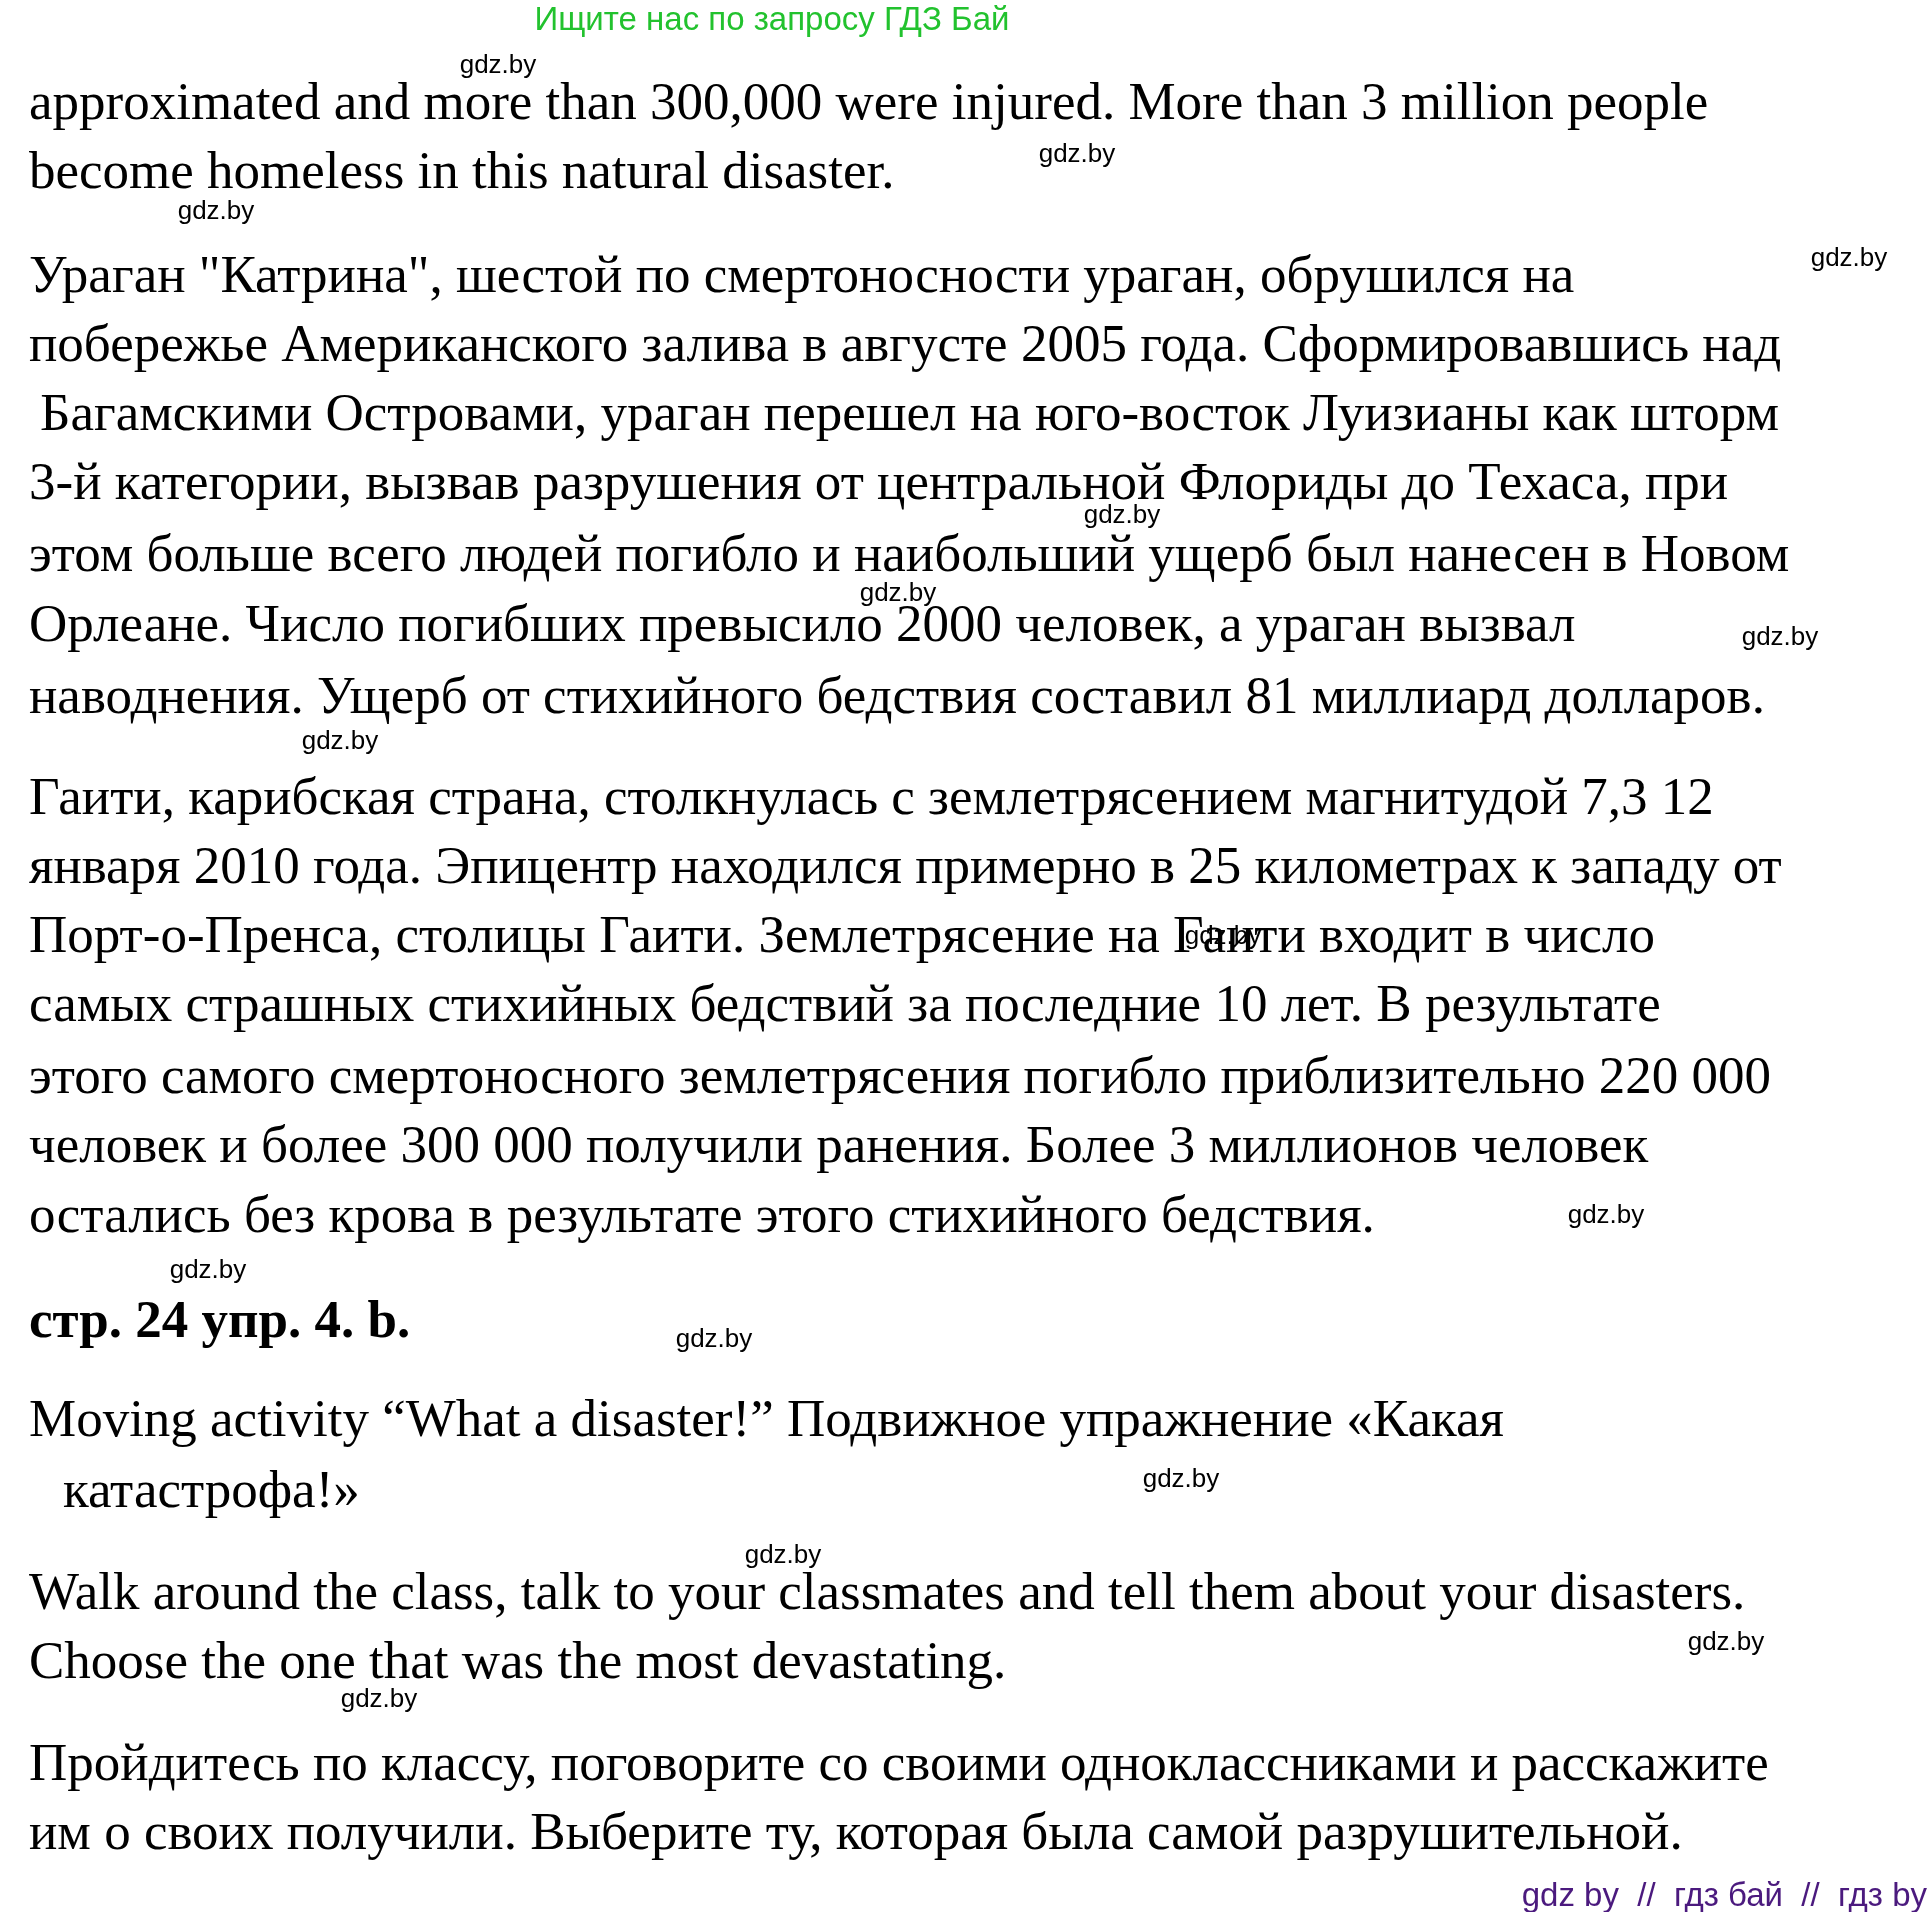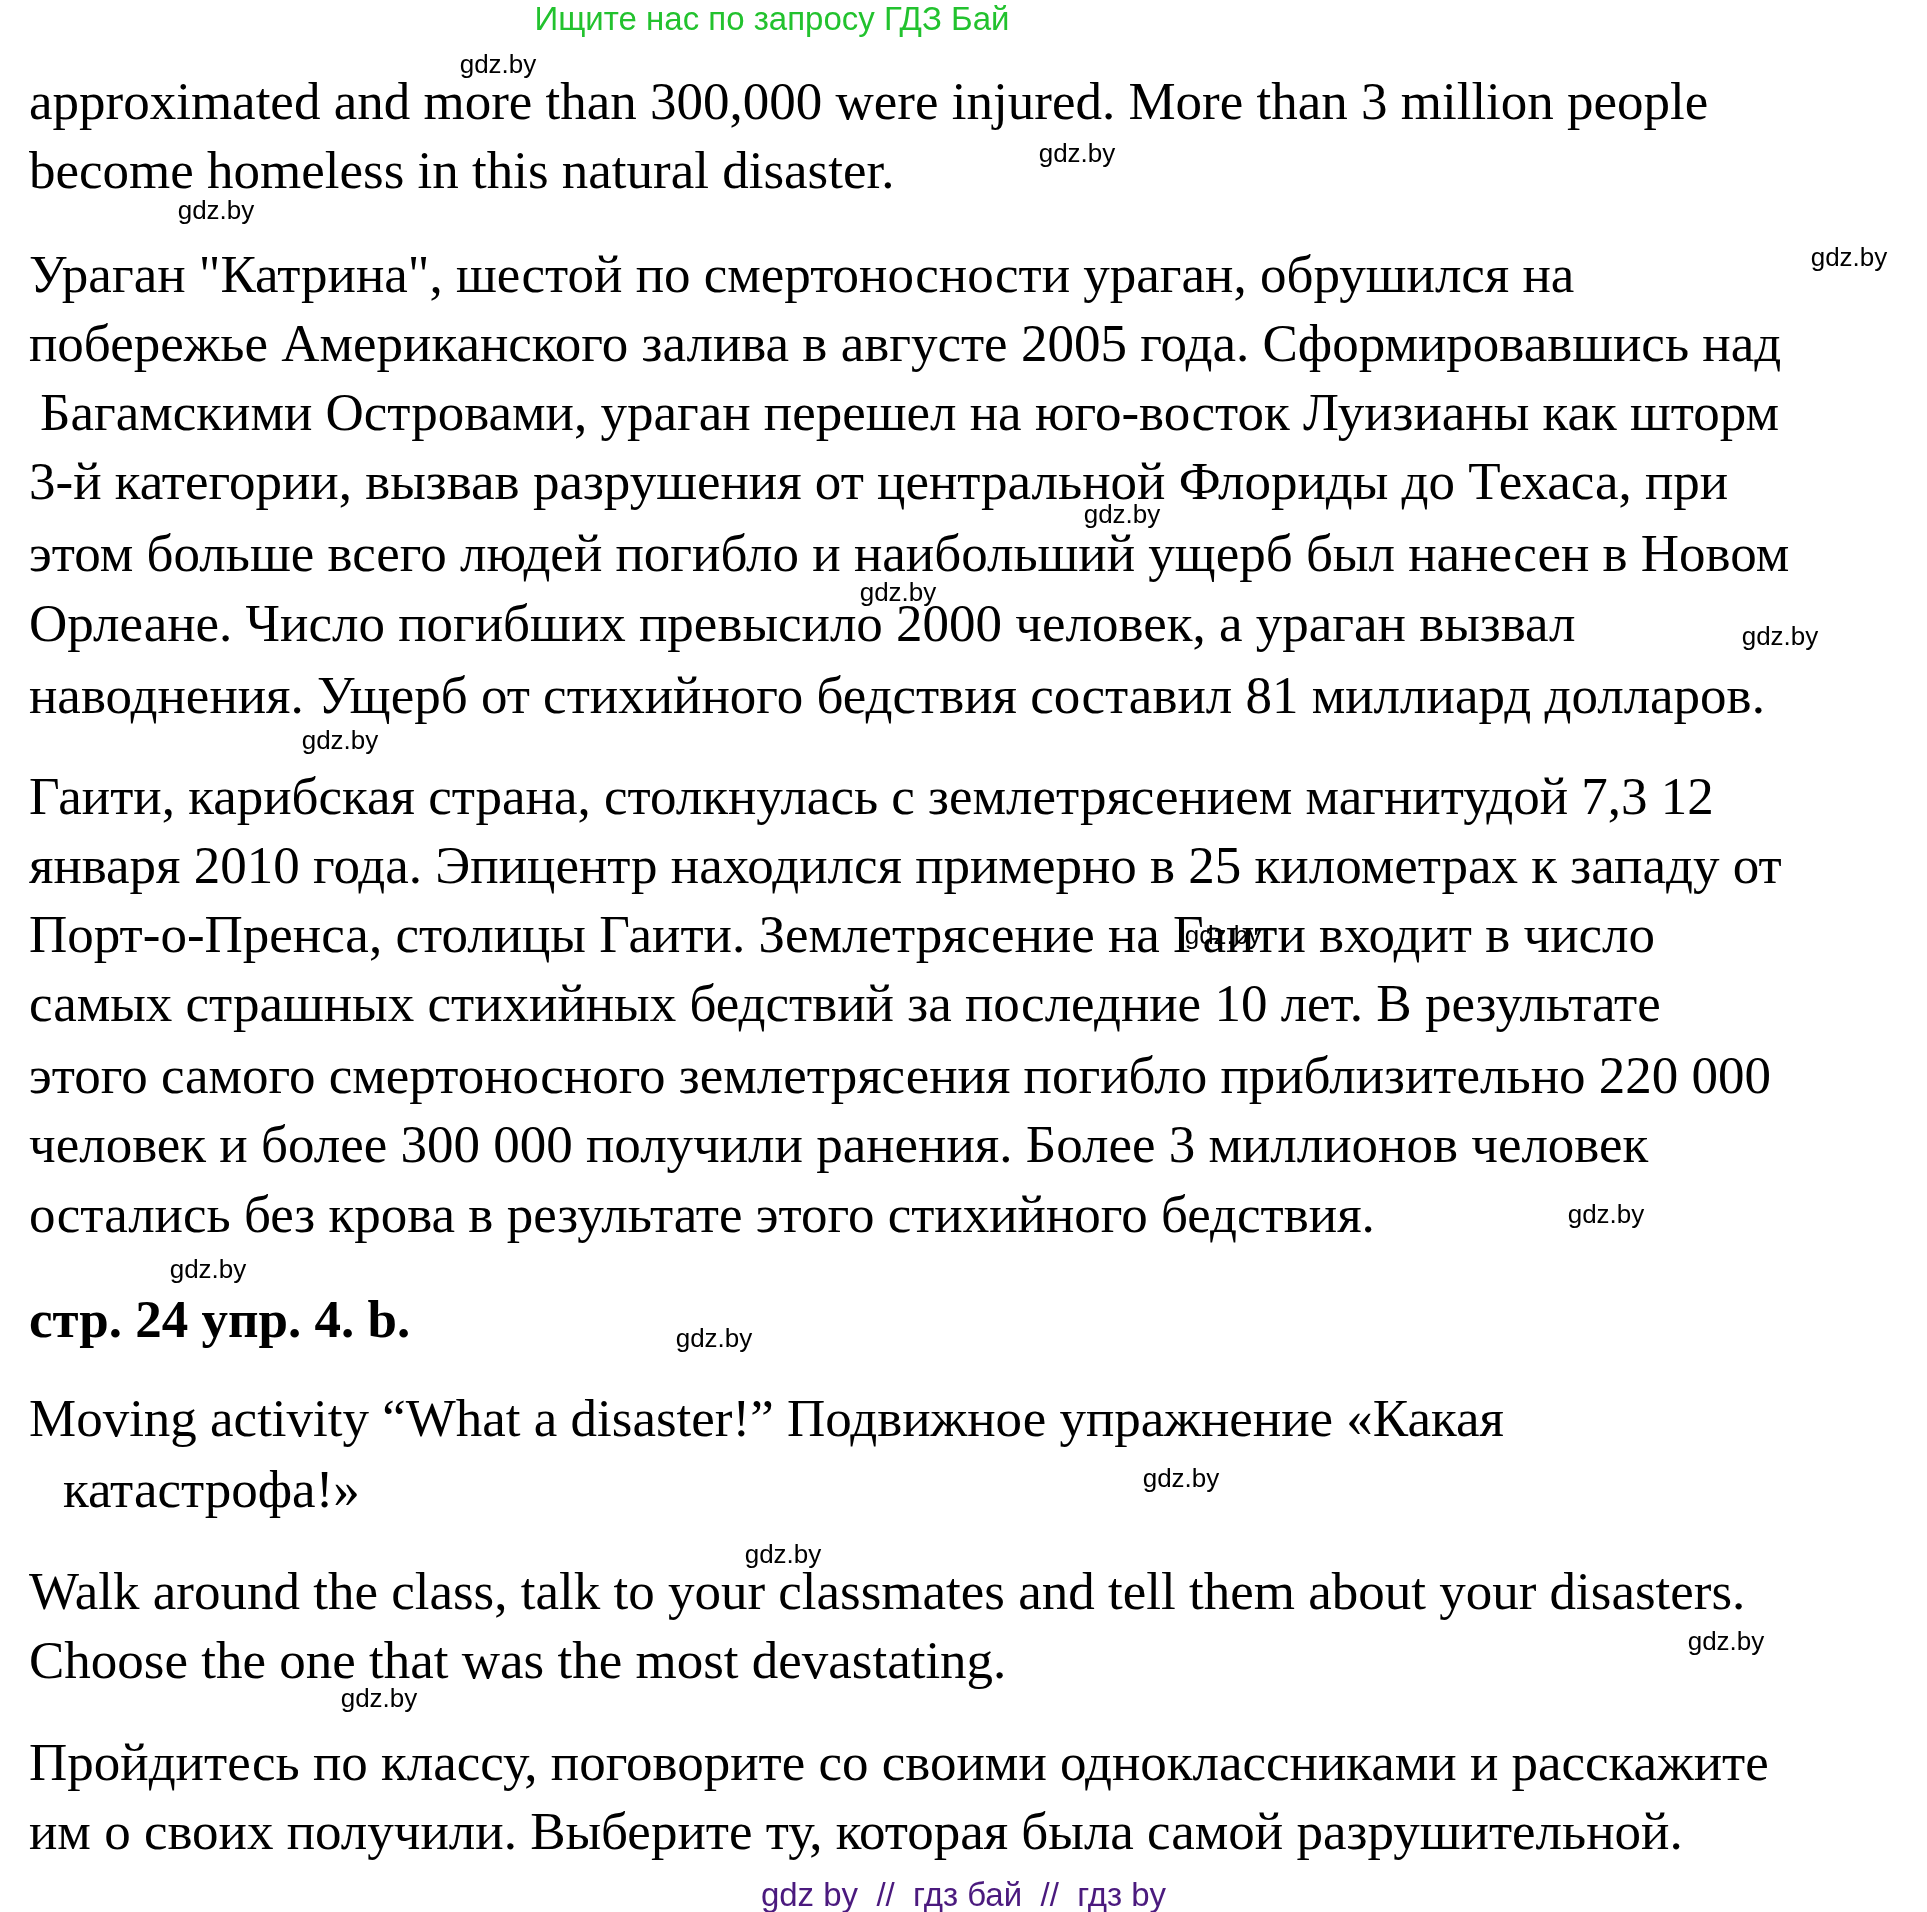--- a/index.html
+++ b/index.html
@@ -1,19 +1,19 @@
 <!DOCTYPE html>
 <html><head>
 <meta charset="utf-8">
 <style>
   html, body { margin:0; padding:0; background:#ffffff; }
   body { width:1927px; height:1913px; position:relative; overflow:hidden; }
   .hdr { position:absolute; left:0; width:1544px; top:0; text-align:center;
          font-family:"Liberation Sans", "DejaVu Sans", sans-serif; font-size:33px; line-height:37px; }
-  .ftr { position:absolute; left:0; width:1927px; top:1876px; text-align:center;
+  .ftr { position:absolute; left:0; width:1927px; top:1876px; text-align:right;
          font-family:"Liberation Sans", "DejaVu Sans", sans-serif; font-size:33px; line-height:37px; white-space:pre; }
   .line { position:absolute; left:29px; font-family:"Liberation Serif", "DejaVu Serif", serif;
           font-size:53px; line-height:58px; color:#000; white-space:nowrap; }
   .bold { font-weight:bold; }
   .wm { position:absolute; font-family:"Liberation Sans", "DejaVu Sans", sans-serif;
         font-size:26px; line-height:29px; color:#000; white-space:nowrap; transform:translate(-50%,-50%); }
 </style>
 </head>
 <body>
 

